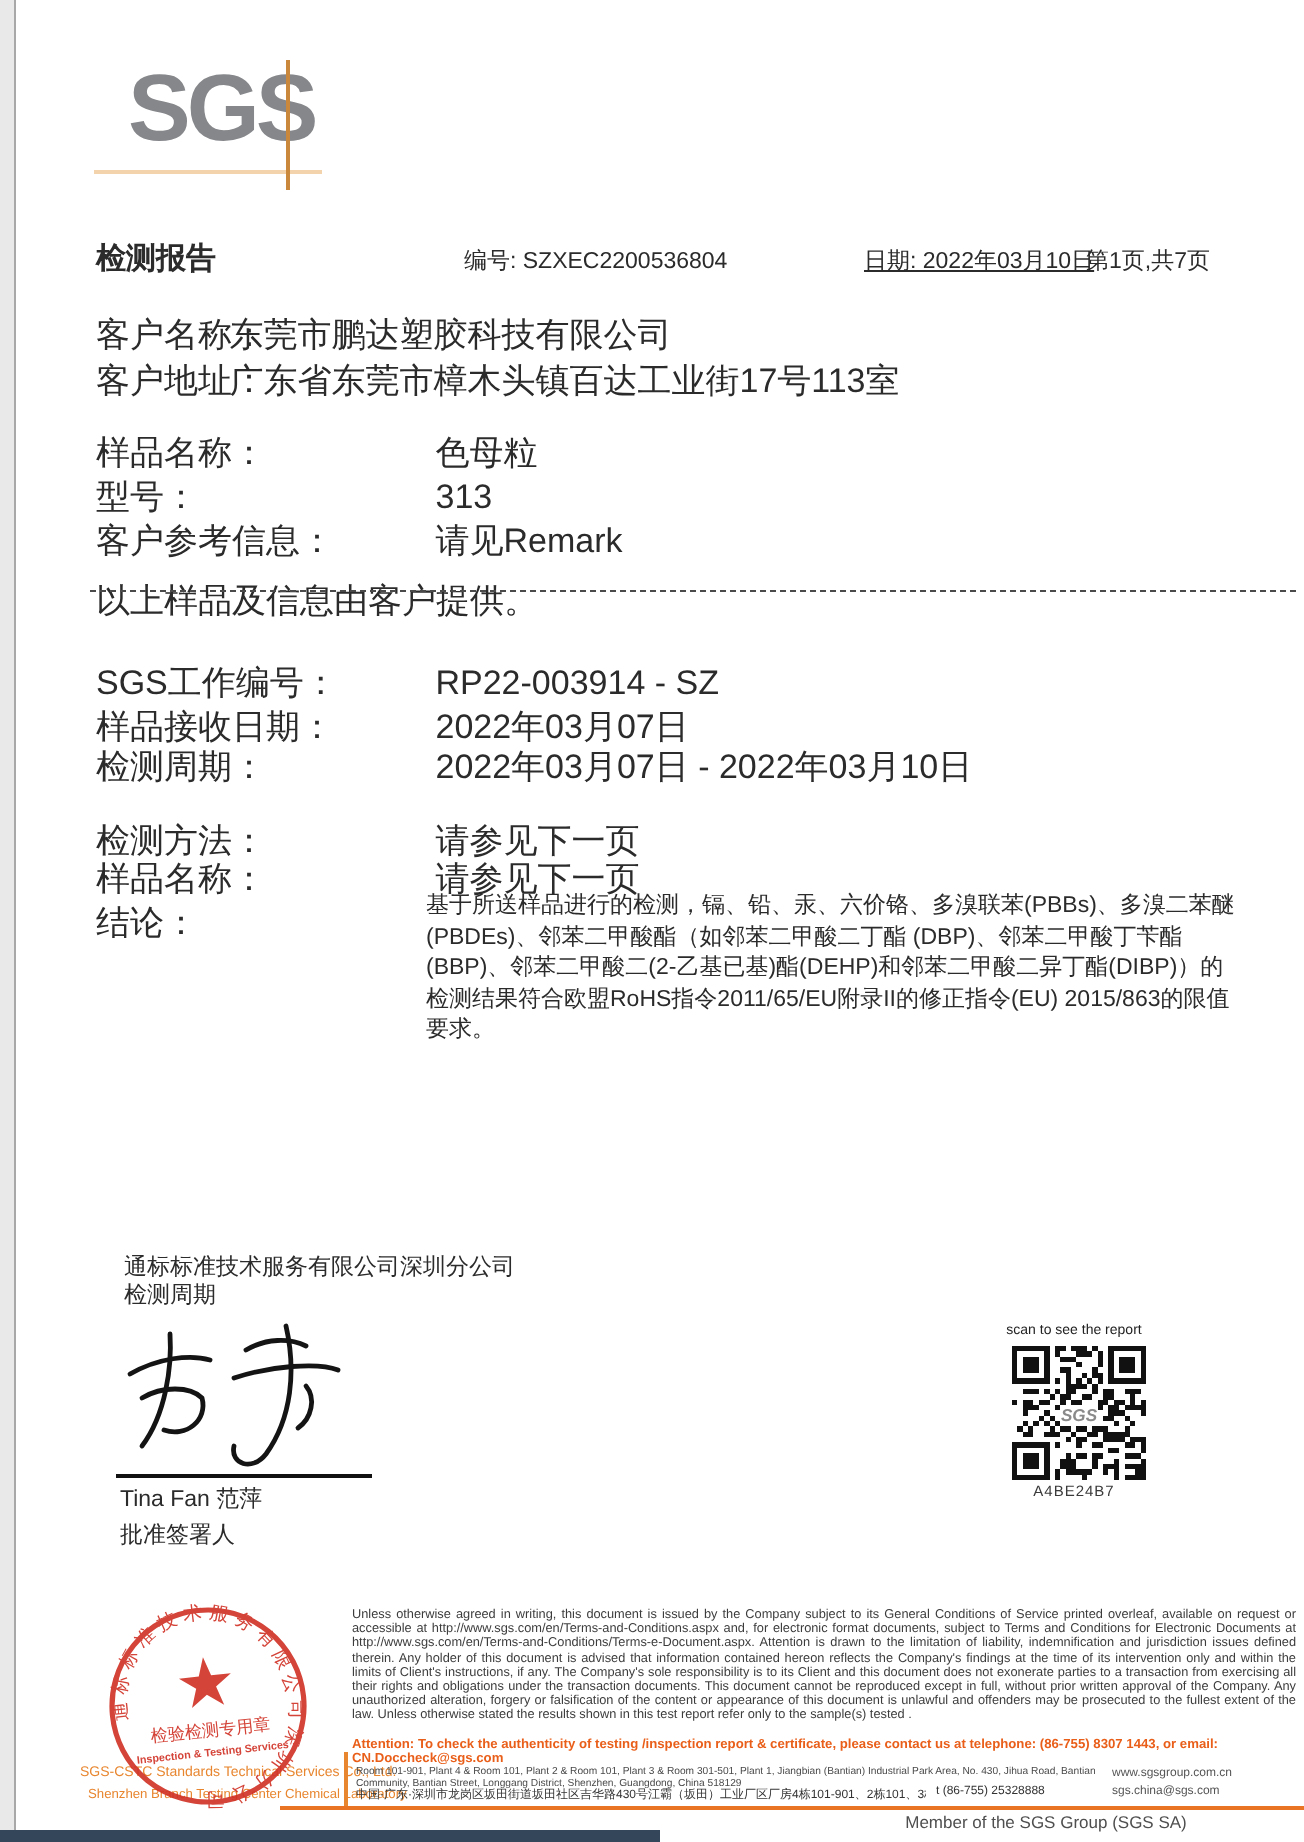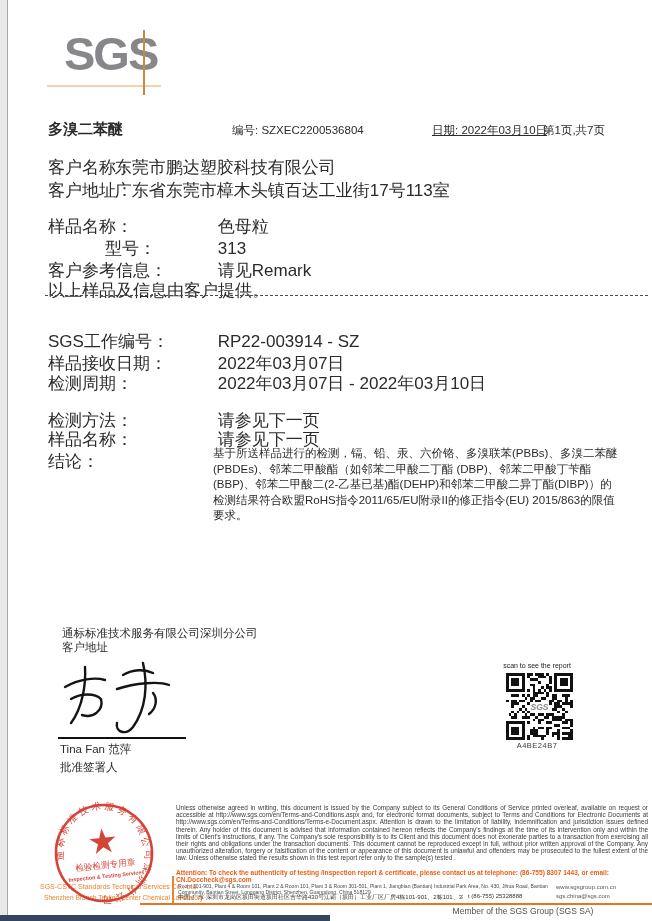--- a/index.html
+++ b/index.html
@@ -55,47 +55,47 @@
 
 <div class="page">
 
   <div class="abs left-strip"></div>
   <div class="abs bottom-strip"></div>
 
   <div class="abs logo-text">SGS</div>
   <div class="abs logo-hline"></div>
   <div class="abs logo-vline"></div>
 
-  <div class="abs doc-title">多溴二苯醚</div>
+  <div class="abs doc-title">检测报告</div>
   <div class="abs hdr" style="left:232px;">编号: SZXEC2200536804</div>
   <div class="abs hdr" style="left:432px;text-decoration:underline;">日期: 2022年03月10日</div>
   <div class="abs hdr" style="left:543px;">第1页,共7页</div>
 
   <div class="row" style="top:156px;">
     <span class="lbl lbl-w62">客户名称：</span>
     <span>东莞市鹏达塑胶科技有限公司</span>
   </div>
   <div class="row" style="top:179px;">
     <span class="lbl lbl-w62">客户地址：</span>
     <span>广东省东莞市樟木头镇百达工业街17号113室</span>
   </div>
 
   <div class="row" style="top:215px;">
     <span class="lbl lbl-w165">样品名称：</span>
     <span>色母粒</span>
   </div>
-  <div class="row" style="top:237px;text-align:center;">
+  <div class="row" style="top:237px;">
     <span class="lbl lbl-w165">型号：</span>
     <span>313</span>
   </div>
   <div class="row" style="top:259px;">
     <span class="lbl lbl-w165">客户参考信息：</span>
     <span>请见Remark</span>
   </div>
-  <div class="row" style="top:279px;">以上样品及信息由客户提供。</div>
+  <div class="row" style="top:289px;">以上样品及信息由客户提供。</div>
 
   <div class="abs dashline"></div>
 
   <div class="row" style="top:330px;">
     <span class="lbl lbl-w165">SGS工作编号：</span>
     <span>RP22-003914 - SZ</span>
   </div>
   <div class="row" style="top:352px;">
     <span class="lbl lbl-w165">样品接收日期：</span>
     <span>2022年03月07日</span>
@@ -110,21 +110,21 @@
   </div>
   <div class="row" style="top:428px;">
     <span class="lbl lbl-w165">样品名称：</span>
     <span>请参见下一页</span>
   </div>
 
   <div class="row" style="top:450px;">结论：</div>
   <div class="abs concl">基于所送样品进行的检测，镉、铅、汞、六价铬、多溴联苯(PBBs)、多溴二苯醚(PBDEs)、邻苯二甲酸酯（如邻苯二甲酸二丁酯 (DBP)、邻苯二甲酸丁苄酯(BBP)、邻苯二甲酸二(2-乙基已基)酯(DEHP)和邻苯二甲酸二异丁酯(DIBP)）的检测结果符合欧盟RoHS指令2011/65/EU附录II的修正指令(EU) 2015/863的限值要求。</div>
 
   <div class="abs sig-co">通标标准技术服务有限公司深圳分公司</div>
-  <div class="abs sig-auth">客户地址</div>
+  <div class="abs sig-auth">检测周期</div>
   <div class="abs sig-draw">
     <svg width="150" height="85" viewBox="0 0 150 85">
       <g fill="none" stroke="#141414" stroke-width="2.4" stroke-linecap="round">
         <path d="M10,32 C24,24 40,22 50,25"></path>
         <path d="M30,12 C31,28 28,52 16,68"></path>
         <path d="M16,44 C26,38 40,38 46,44 C49,55 38,64 27,60"></path>
         <path d="M68,20 C78,14 90,14 98,18"></path>
         <path d="M62,34 C80,28 104,26 114,30"></path>
         <path d="M88,8 C93,30 91,54 78,72 C71,81 60,77 62,68"></path>
         <path d="M98,38 C103,44 101,54 94,59"></path>

